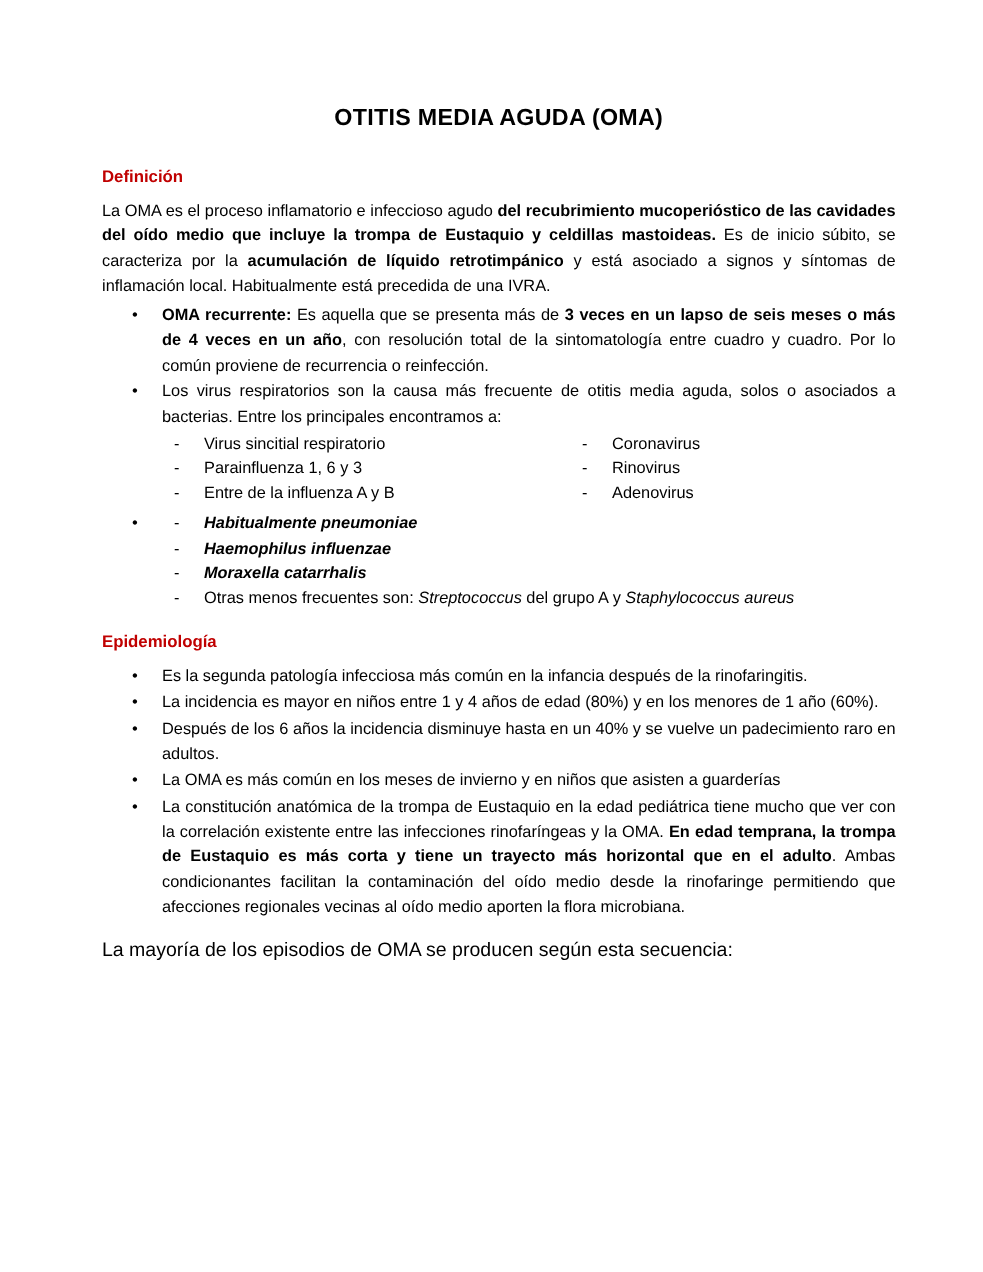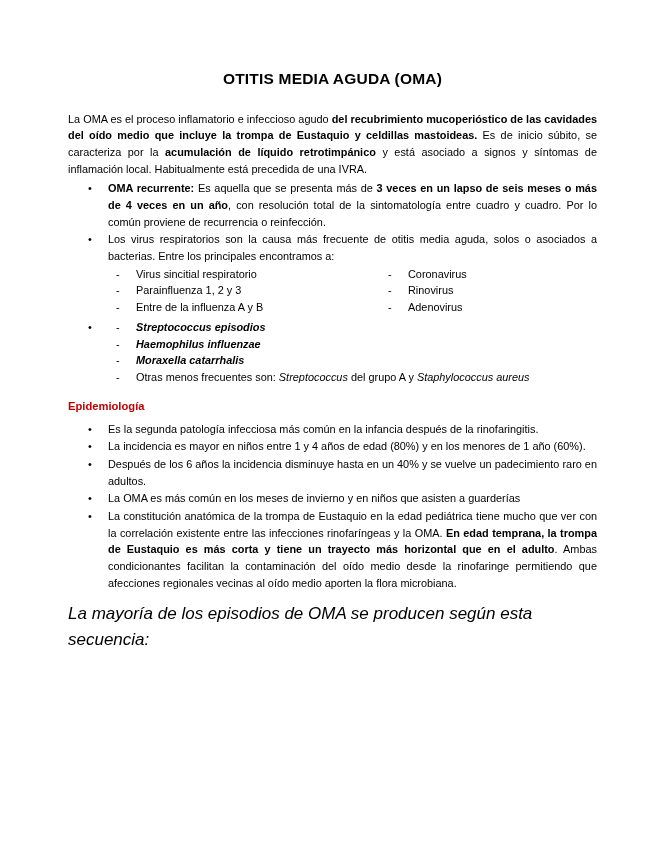--- a/index.html
+++ b/index.html
@@ -89,64 +89,64 @@
     top: 0;
   }
   .virus-columns {
     display: flex;
     margin-top: 1px;
   }
   .virus-col-left { width: 272px; flex: 0 0 272px; }
   .virus-col-right { flex: 1 1 auto; }
   .sub-indent { margin-left: 40px; }
   .final-para {
-    font-size: 17px;
+    font-size: 13px;
     line-height: 1.53;
     margin: 10px 0 0 0;
-    font-style: italic;
   }
 </style>
 </head>
 <body>
 
 <div class="page">
 
   <h1 class="doc-title">OTITIS MEDIA AGUDA (OMA)</h1>
 
+  <h2 class="section-heading">Definición</h2>
 
   <p class="body-text"><span>La OMA es el proceso inflamatorio e infeccioso agudo </span><span class="b">del recubrimiento mucoperióstico de las cavidades del oído medio que incluye la trompa de Eustaquio y celdillas mastoideas.</span><span> Es de inicio súbito, se caracteriza por la </span><span class="b">acumulación de líquido retrotimpánico</span><span> y está asociado a signos y síntomas de inflamación local.  Habitualmente está precedida de una IVRA.</span></p>
 
   <ul class="bullets">
     <li><span class="bullet-dot">•</span><span class="b">OMA recurrente:</span><span> Es aquella que se presenta más de </span><span class="b">3 veces en un lapso de seis meses o más de 4 veces en un año</span><span>, con resolución total de la sintomatología entre cuadro y cuadro. Por lo común proviene de recurrencia o reinfección.</span></li>
   </ul>
 
 
   <ul class="bullets">
     <li><span class="bullet-dot">•</span><span>Los virus respiratorios son la causa más frecuente de otitis media aguda, solos o asociados a bacterias. Entre los principales encontramos a:</span></li>
   </ul>
 
   <div class="sub-indent virus-columns">
     <ul class="dash-list virus-col-left">
       <li><span class="dash">-</span><span>Virus sincitial respiratorio</span></li>
-      <li><span class="dash">-</span><span>Parainfluenza 1, 2 y 3</span></li>
+      <li><span class="dash">-</span><span>Parainfluenza 1, 6 y 3</span></li>
       <li><span class="dash">-</span><span>Entre de la influenza A y B</span></li>
     </ul>
     <ul class="dash-list virus-col-right">
       <li><span class="dash">-</span><span>Coronavirus</span></li>
       <li><span class="dash">-</span><span>Rinovirus</span></li>
       <li><span class="dash">-</span><span>Adenovirus</span></li>
     </ul>
   </div>
 
   <ul class="bullets" style="margin-top:4px;">
     <li><span class="bullet-dot">•</span></li>
   </ul>
 
   <ul class="dash-list sub-indent">
-    <li><span class="dash">-</span><span class="bi">Streptococcus episodios</span></li>
+    <li><span class="dash">-</span><span class="bi">Habitualmente pneumoniae</span></li>
     <li><span class="dash">-</span><span class="bi">Haemophilus influenzae</span></li>
     <li><span class="dash">-</span><span class="bi">Moraxella catarrhalis</span></li>
     <li><span class="dash">-</span><span>Otras menos frecuentes son: </span><span class="i">Streptococcus</span><span> del grupo A y </span><span class="i">Staphylococcus aureus</span></li>
   </ul>
 
   <h2 class="section-heading spaced">Epidemiología</h2>
 
   <ul class="bullets">
     <li><span class="bullet-dot">•</span><span>Es la segunda patología infecciosa más común en la infancia después de la rinofaringitis.</span></li>
     <li><span class="bullet-dot">•</span><span>La incidencia es mayor en niños entre 1 y 4 años de edad (80%) y en los menores de 1 año (60%).</span></li>

